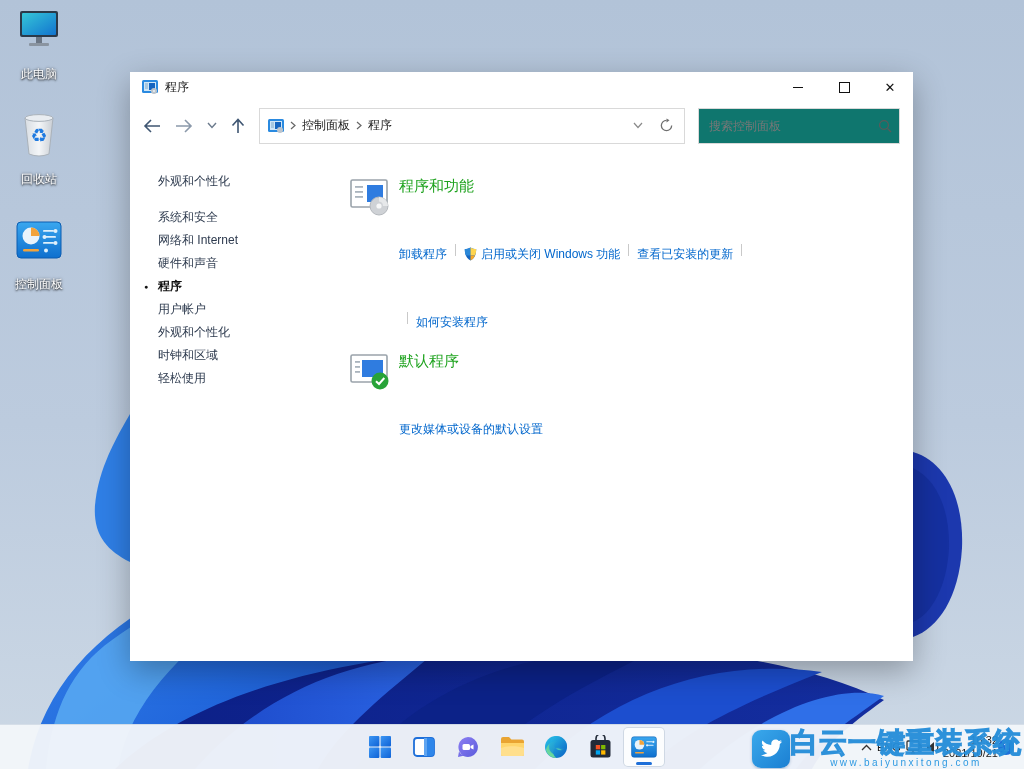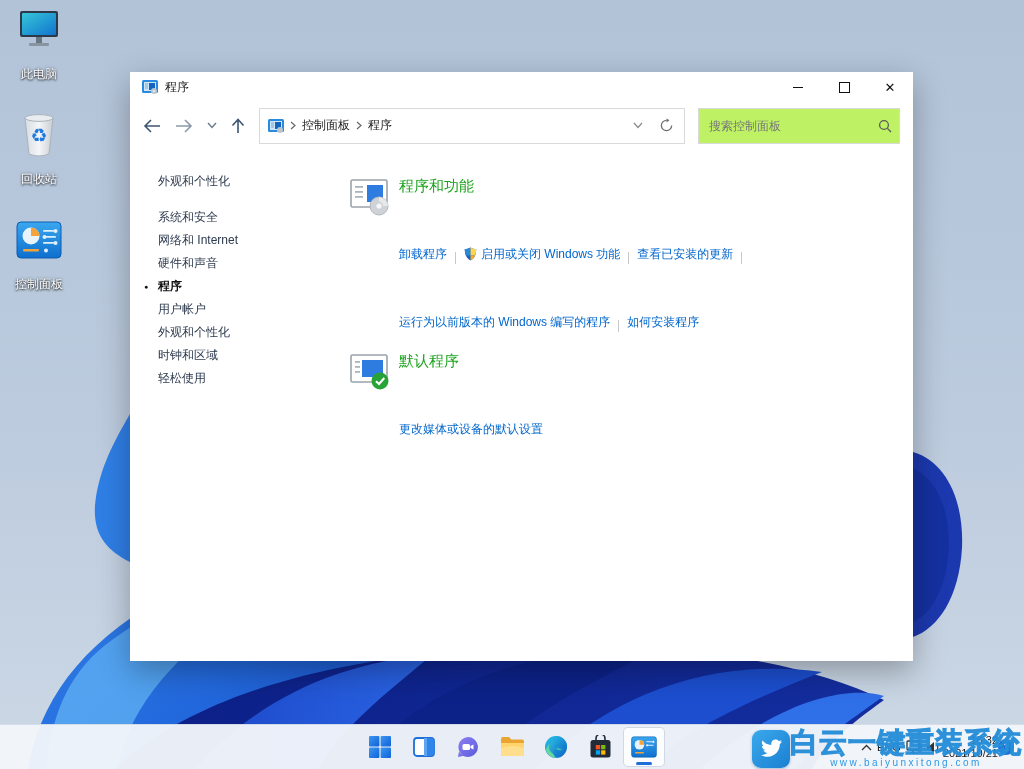--- a/index.html
+++ b/index.html
@@ -26,38 +26,38 @@
 
   .toolbar{height:47px;display:flex;align-items:center;padding:0 13px;flex:0 0 auto;}
   .navbtns{display:flex;align-items:center;gap:14px;margin-right:14px;color:#41546b;}
   .navbtn{display:flex;align-items:center;justify-content:center;}
   .addressbar{flex:1;height:34px;border:1px solid #d9d9d9;display:flex;align-items:center;padding:0 6px 0 8px;background:#fff;}
   .addressbar .crumb-icon{width:16px;height:16px;margin-right:4px;}
   .crumb{font-size:12px;color:#1a1a1a;padding:0 4px;white-space:nowrap;}
   .chev{margin:0 2px;display:flex;align-items:center;}
   .addr-spacer{flex:1;}
   .addr-dd{margin-right:16px;display:flex;align-items:center;}
-  .searchbox{width:200px;height:34px;border:1px solid #d9d9d9;margin-left:13px;display:flex;align-items:center;background:#bef264;}
+  .searchbox{width:200px;height:34px;border:1px solid #d9d9d9;margin-left:13px;display:flex;align-items:center;background:#0f766e;}
   .searchbox input{flex:1;border:0;outline:none;font-size:12px;padding:0 6px 0 10px;color:#1a1a1a;font-family:inherit;background:transparent;}
   .searchbox input::placeholder{color:#777;}
   .searchbox .mag{width:28px;display:flex;align-items:center;justify-content:center;}
 
   .winbody{flex:1;display:flex;overflow:hidden;}
   .sidebar{width:210px;flex:0 0 auto;padding:24px 0 0 28px;box-sizing:border-box;}
   .side-home{font-size:12px;color:#2d3a4e;margin-bottom:16px;cursor:pointer;}
   .side-item{position:relative;font-size:12px;color:#2d3a4e;line-height:23px;cursor:pointer;white-space:nowrap;}
   .side-item.active{font-weight:bold;color:#111;}
   .side-item.active::before{content:"●";position:absolute;left:-14px;top:0;font-size:7px;color:#111;}
 
   .content{flex:1;padding:28px 20px 0 10px;box-sizing:border-box;}
   .section{display:flex;margin-bottom:20px;}
   .section .s-icon{width:40px;height:40px;margin-right:9px;flex:0 0 auto;}
   .s-body{padding-top:0;}
   .s-title{font-size:15px;color:#1fa31f;margin:0 0 4px 0;font-weight:normal;cursor:pointer;}
-  .linkrow{display:flex;align-items:flex-end;flex-wrap:nowrap;line-height:20px;margin-top:48px;}
+  .linkrow{display:flex;align-items:flex-start;flex-wrap:nowrap;line-height:20px;margin-top:48px;}
   .tlink{font-size:12px;color:#0066cc;cursor:pointer;display:flex;align-items:center;white-space:nowrap;}
   .sep{width:0;height:12px;border-left:1px solid #c9c9c9;margin:0 8px;}
   .shield{width:13px;height:14px;margin-right:4px;flex:0 0 auto;}
 
   
   .taskbar{position:absolute;left:0;bottom:0;width:1024px;height:44px;background:rgba(242,246,250,.96);border-top:1px solid rgba(180,195,210,.45);}
   .tb-center{position:absolute;left:50%;top:0;transform:translateX(-50%);height:44px;display:flex;align-items:center;}
   .tb-item{width:42px;height:40px;margin:0 1px;border-radius:5px;display:flex;align-items:center;justify-content:center;position:relative;cursor:pointer;}
   .tb-item.active{background:rgba(255,255,255,.85);box-shadow:inset 0 0 0 1px rgba(170,185,205,.55);}
   .tb-item.active .pill{position:absolute;bottom:2px;left:50%;transform:translateX(-50%);width:16px;height:3px;border-radius:2px;background:#1e6fd9;}
@@ -316,21 +316,20 @@
                     <path d="M6.5 8.4 L11 8.4 C10.1 10.6 8.7 12.3 6.5 13.5 Z" fill="#f9a825"></path>
                   </svg>
                 </span>
                 <span>启用或关闭 Windows 功能</span>
               </span>
               <span class="sep"></span>
               <span class="tlink">查看已安装的更新</span>
               <span class="sep"></span>
             </div>
             <div class="linkrow">
-              <span class="tlink">运行为以前版本的 Windows 编写的程序</span>
               <span class="sep"></span>
               <span class="tlink">如何安装程序</span>
             </div>
           </div>
         </div>
 
         <div class="section">
           <span class="s-icon">
             <svg width="40" height="40" viewBox="0 0 40 40">
               <rect x="1" y="3" width="36" height="27" rx="1.5" fill="#fff" stroke="#9aa3ab" stroke-width="1.6"></rect>

